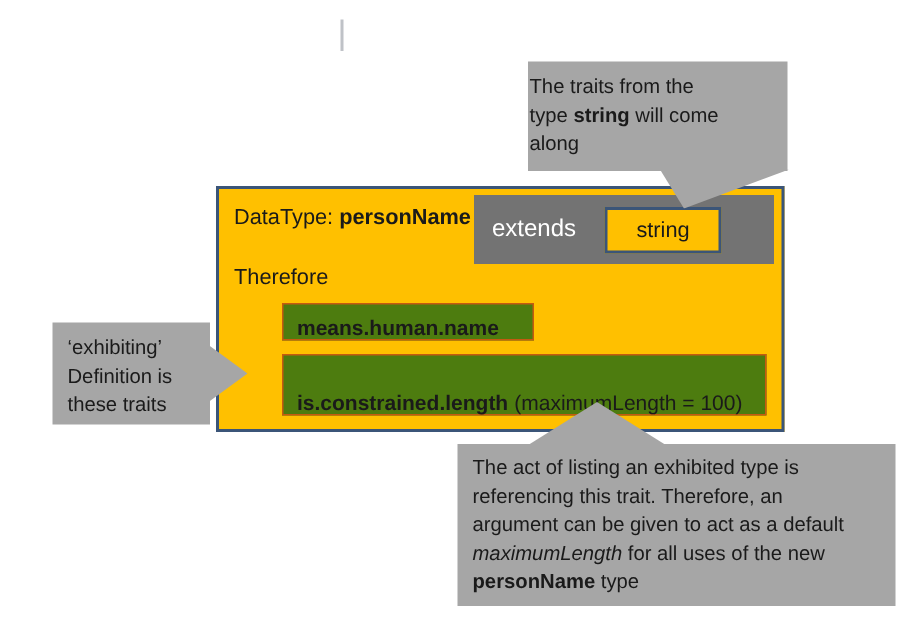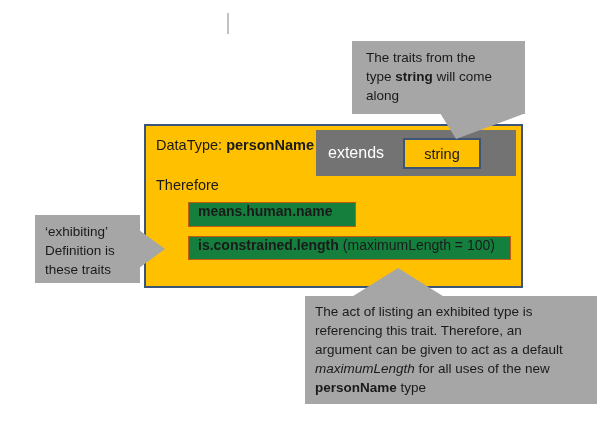--- a/index.html
+++ b/index.html
@@ -86,43 +86,43 @@
     display: flex;
     align-items: center;
     justify-content: center;
     font-size: 14.5px;
     color: #1a1a1a;
   }
 
   
   .trait-chip {
     position: absolute;
-    background: #15803d;
+    background: #4d7c0f;
     border: 1px solid #C55A11;
     box-sizing: border-box;
     display: flex;
-    align-items: flex-start;
+    align-items: flex-end;
     padding-left: 9px;
     font-size: 14px;
     line-height: 16px;
     color: #1a1a1a;
     white-space: nowrap;
   }
   .trait-chip b { font-weight: bold; }
   .chip-means {
     left: 42px;
     top: 76px;
     width: 168px;
     height: 25px;
   }
   .chip-constrained {
     left: 42px;
     top: 110px;
     width: 323px;
-    height: 24px;
+    height: 41px;
   }
   .chip-arg { font-weight: normal; margin-left: 4px; }
 
   
   .callout {
     position: absolute;
     background: #A6A6A6;
     color: #1a1a1a;
     box-sizing: border-box;
   }
@@ -132,21 +132,21 @@
   }
   .callout b { font-weight: bold; }
   .callout i { font-style: italic; }
 
   
   .callout-string {
     left: 352px;
     top: 41px;
     width: 173px;
     height: 73px;
-    padding: 7px 10px 0 14px;
+    padding: 7px 10px 0 1px;
   }
   .tail-string {
     position: absolute;
     left: 440px;
     top: 113px;
     width: 86px;
     height: 26px;
     overflow: visible;
   }
 

